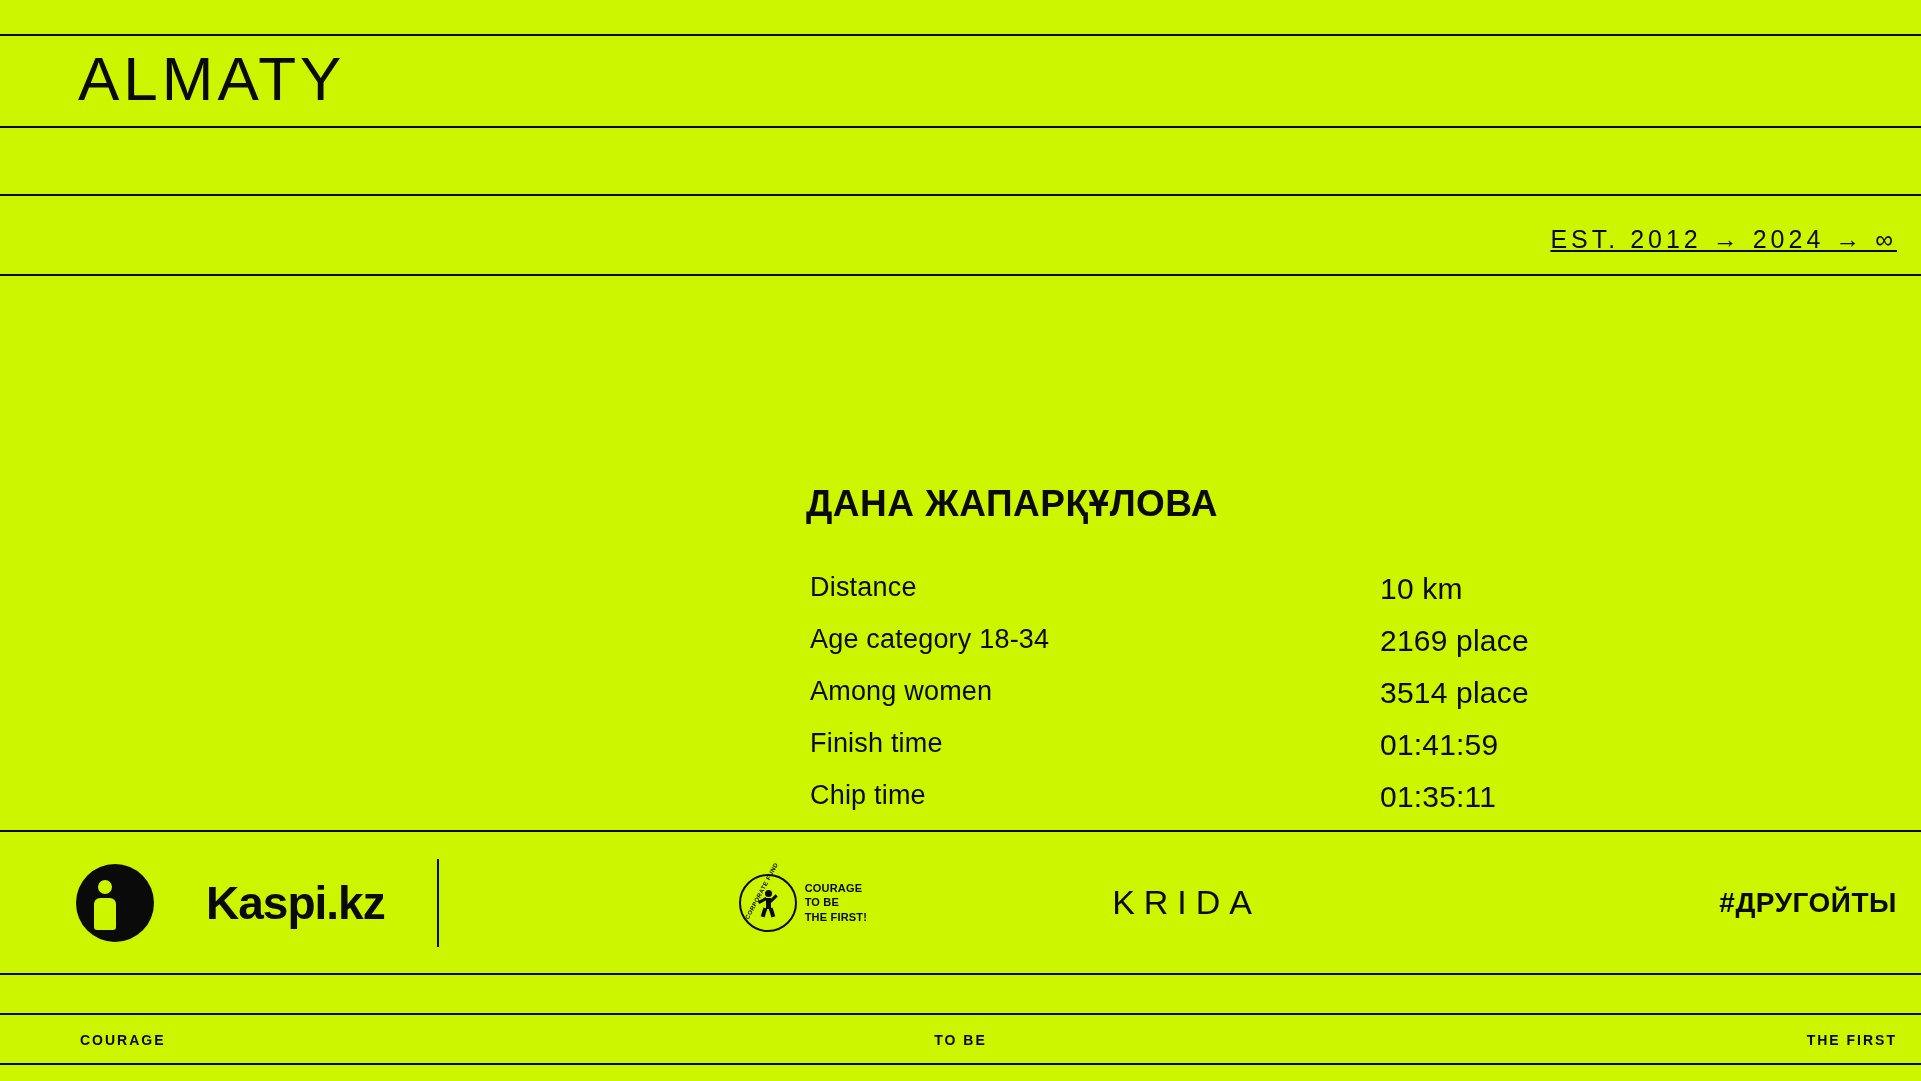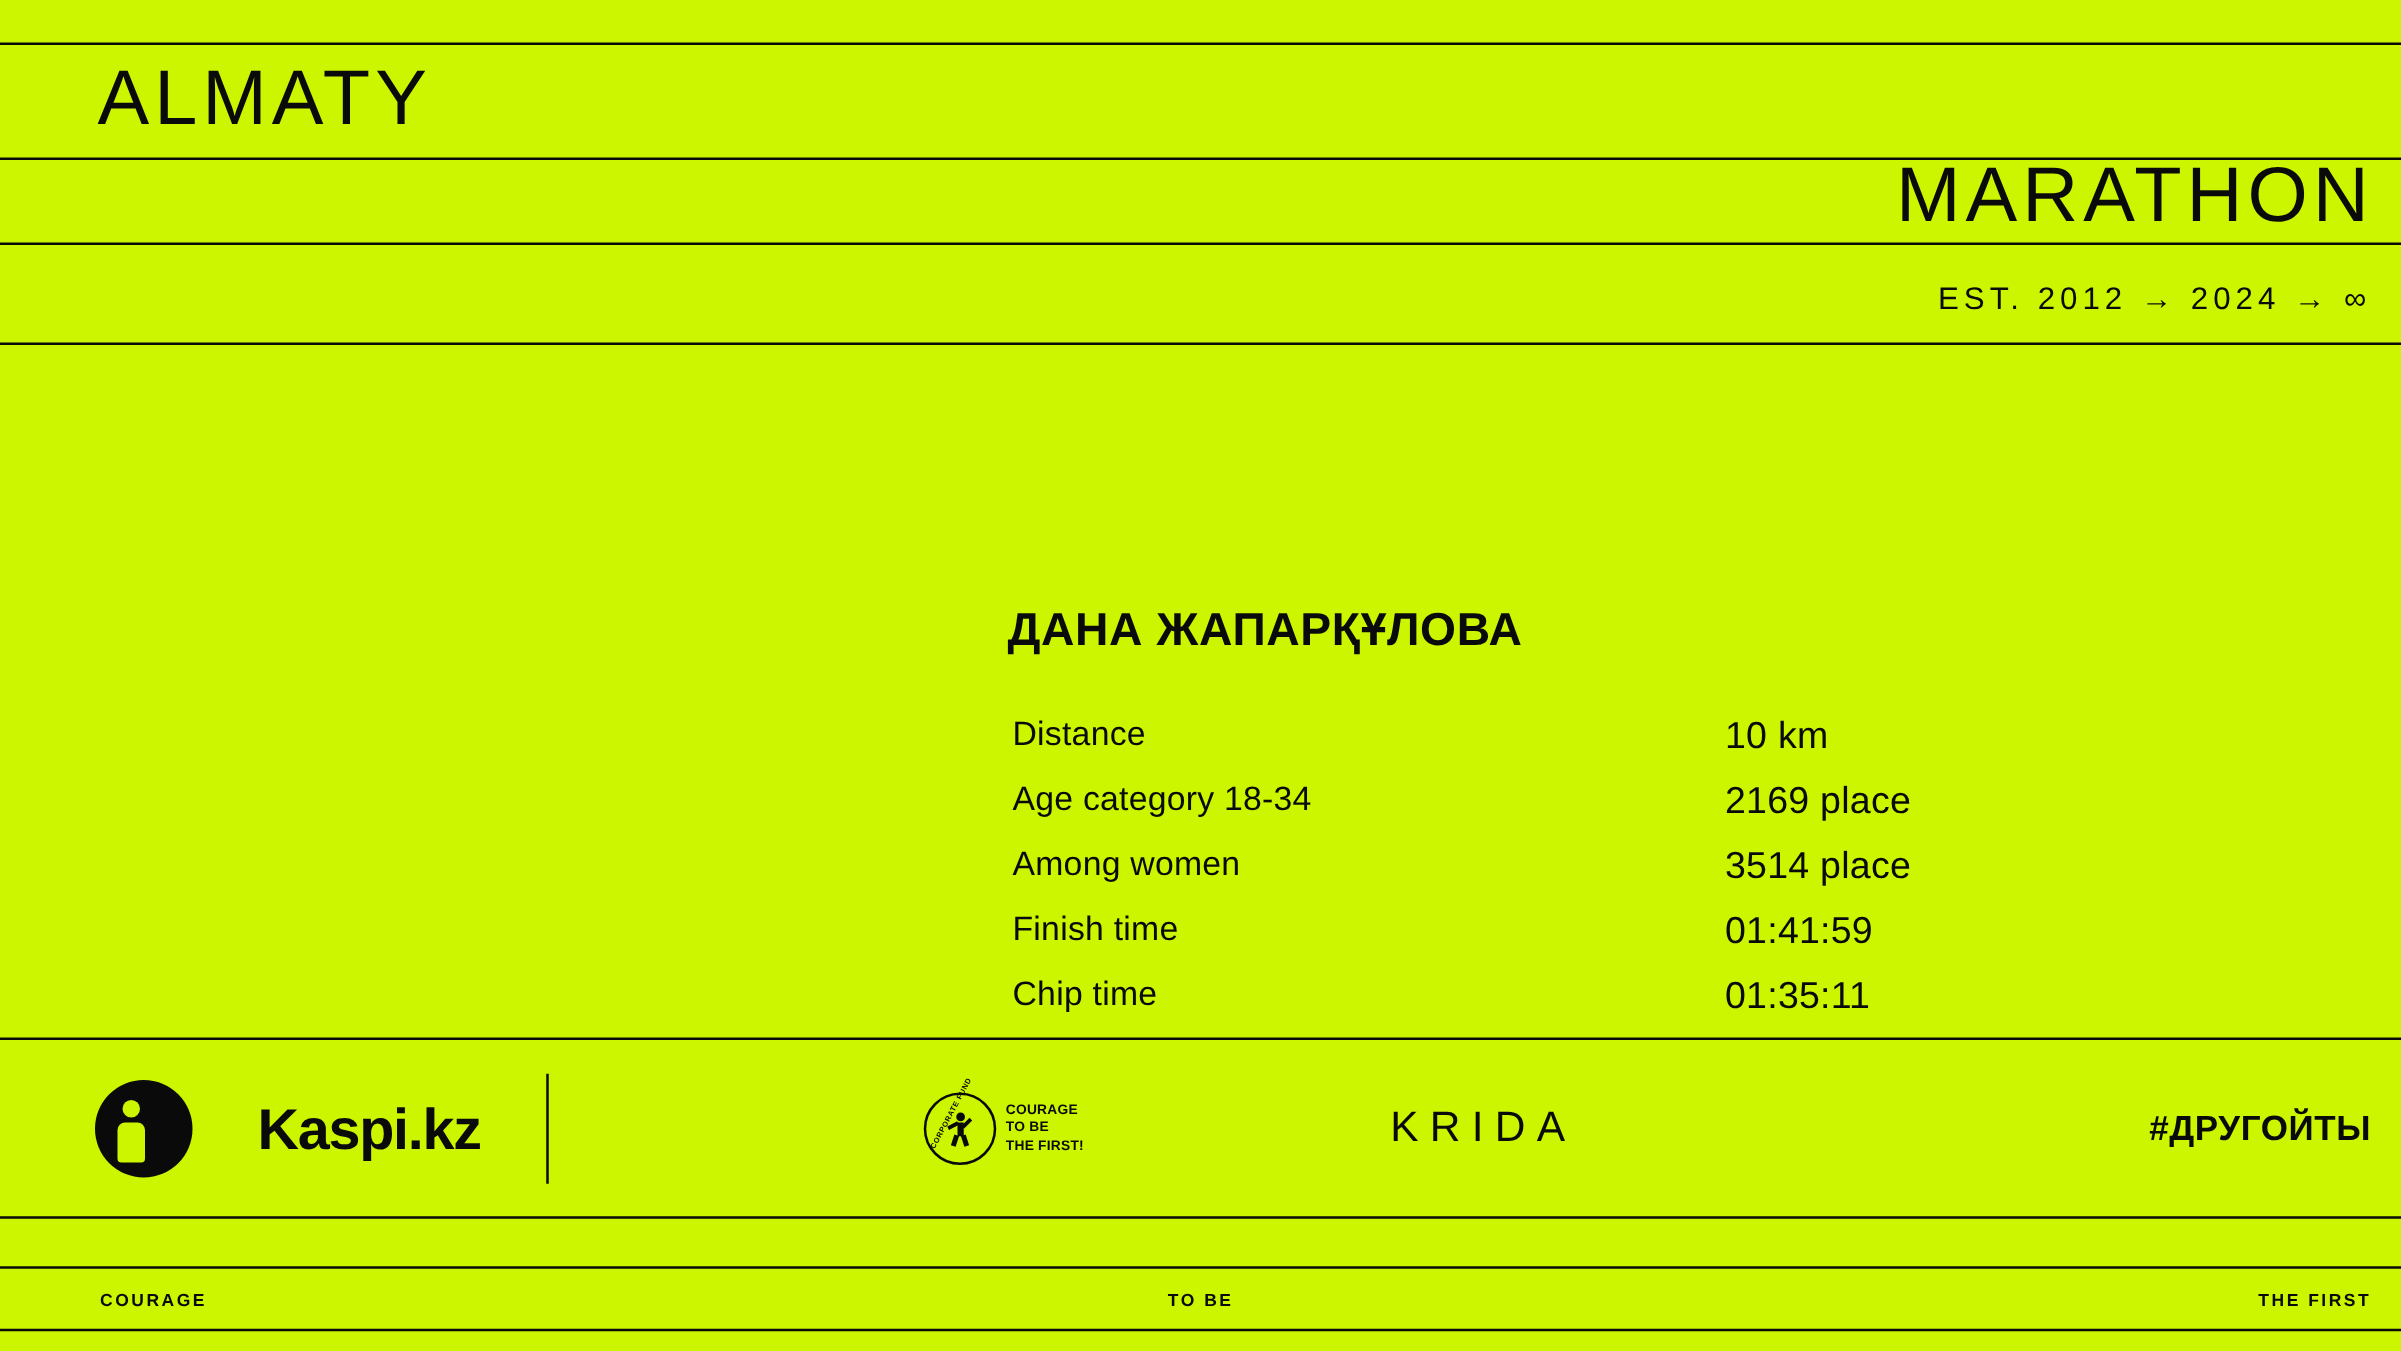--- a/index.html
+++ b/index.html
@@ -59,20 +59,21 @@
     white-space: nowrap;
     text-align: right;
   }
   .est {
     position: absolute;
     right: 24px;
     top: 225px;
     font-size: 25px;
     letter-spacing: 4px;
     white-space: nowrap;
+    text-decoration: underline;
   }
 
   .title {
     position: absolute;
     right: 24px;
     top: 310px;
     font-size: 94px;
     letter-spacing: 1px;
     line-height: 1;
     white-space: nowrap;
@@ -282,21 +283,20 @@
   <div class="rule r1"></div>
   <div class="rule r2"></div>
   <div class="rule r3"></div>
   <div class="rule r4"></div>
   <div class="rule r5"></div>
   <div class="rule r6"></div>
   <div class="rule r7"></div>
   <div class="rule r8"></div>
 
   <div class="almaty">ALMATY</div>
-  <div class="marathon">MARATHON</div>
   <div class="est">EST. 2012 → 2024 → ∞</div>
 
 
   <div class="runner-name">ДАНА ЖАПАРҚҰЛОВА</div>
 
   <div class="results">
     <div class="res-row">
       <div class="res-label">Distance</div>
       <div class="res-value">10 km</div>
     </div>

